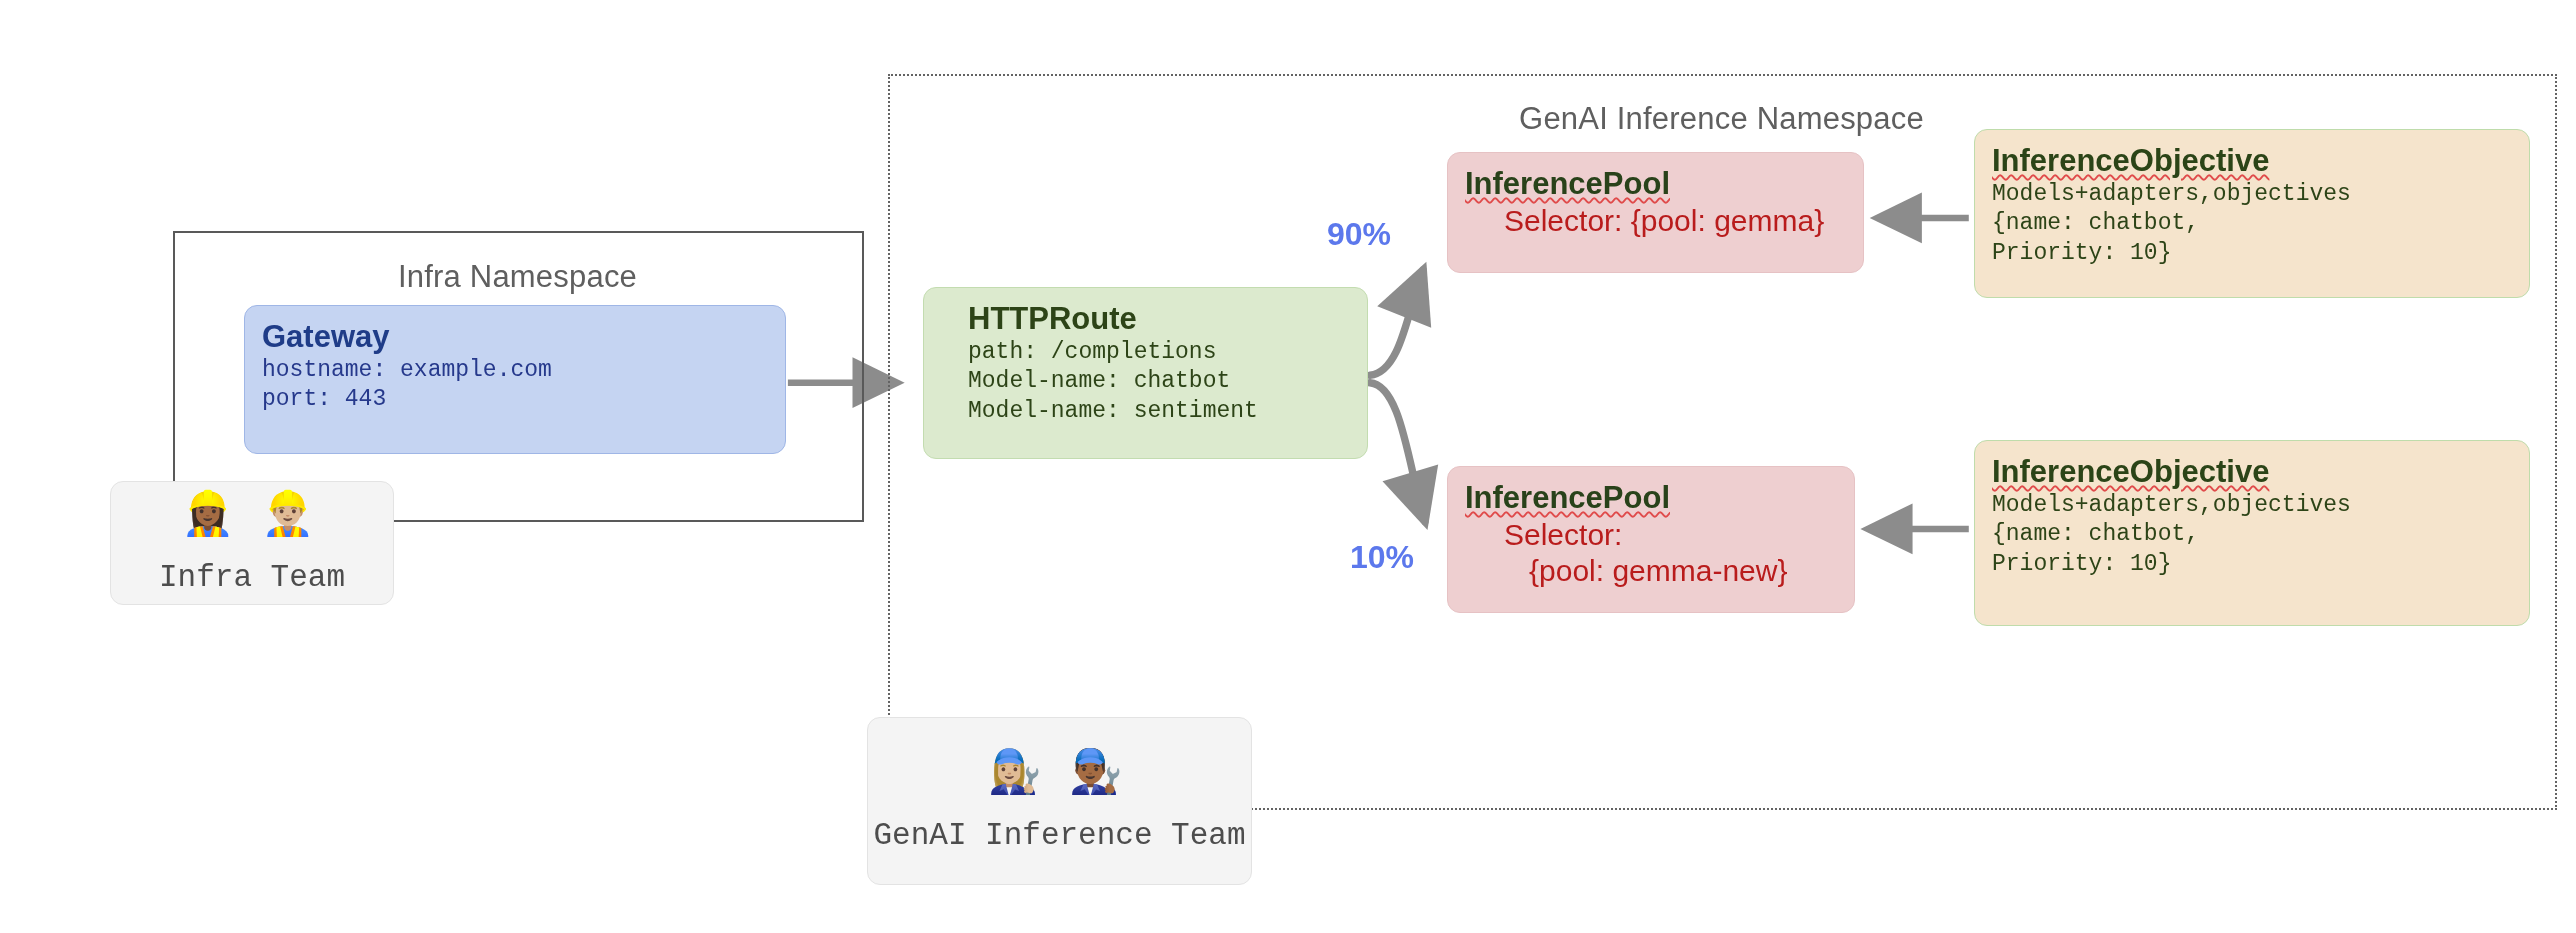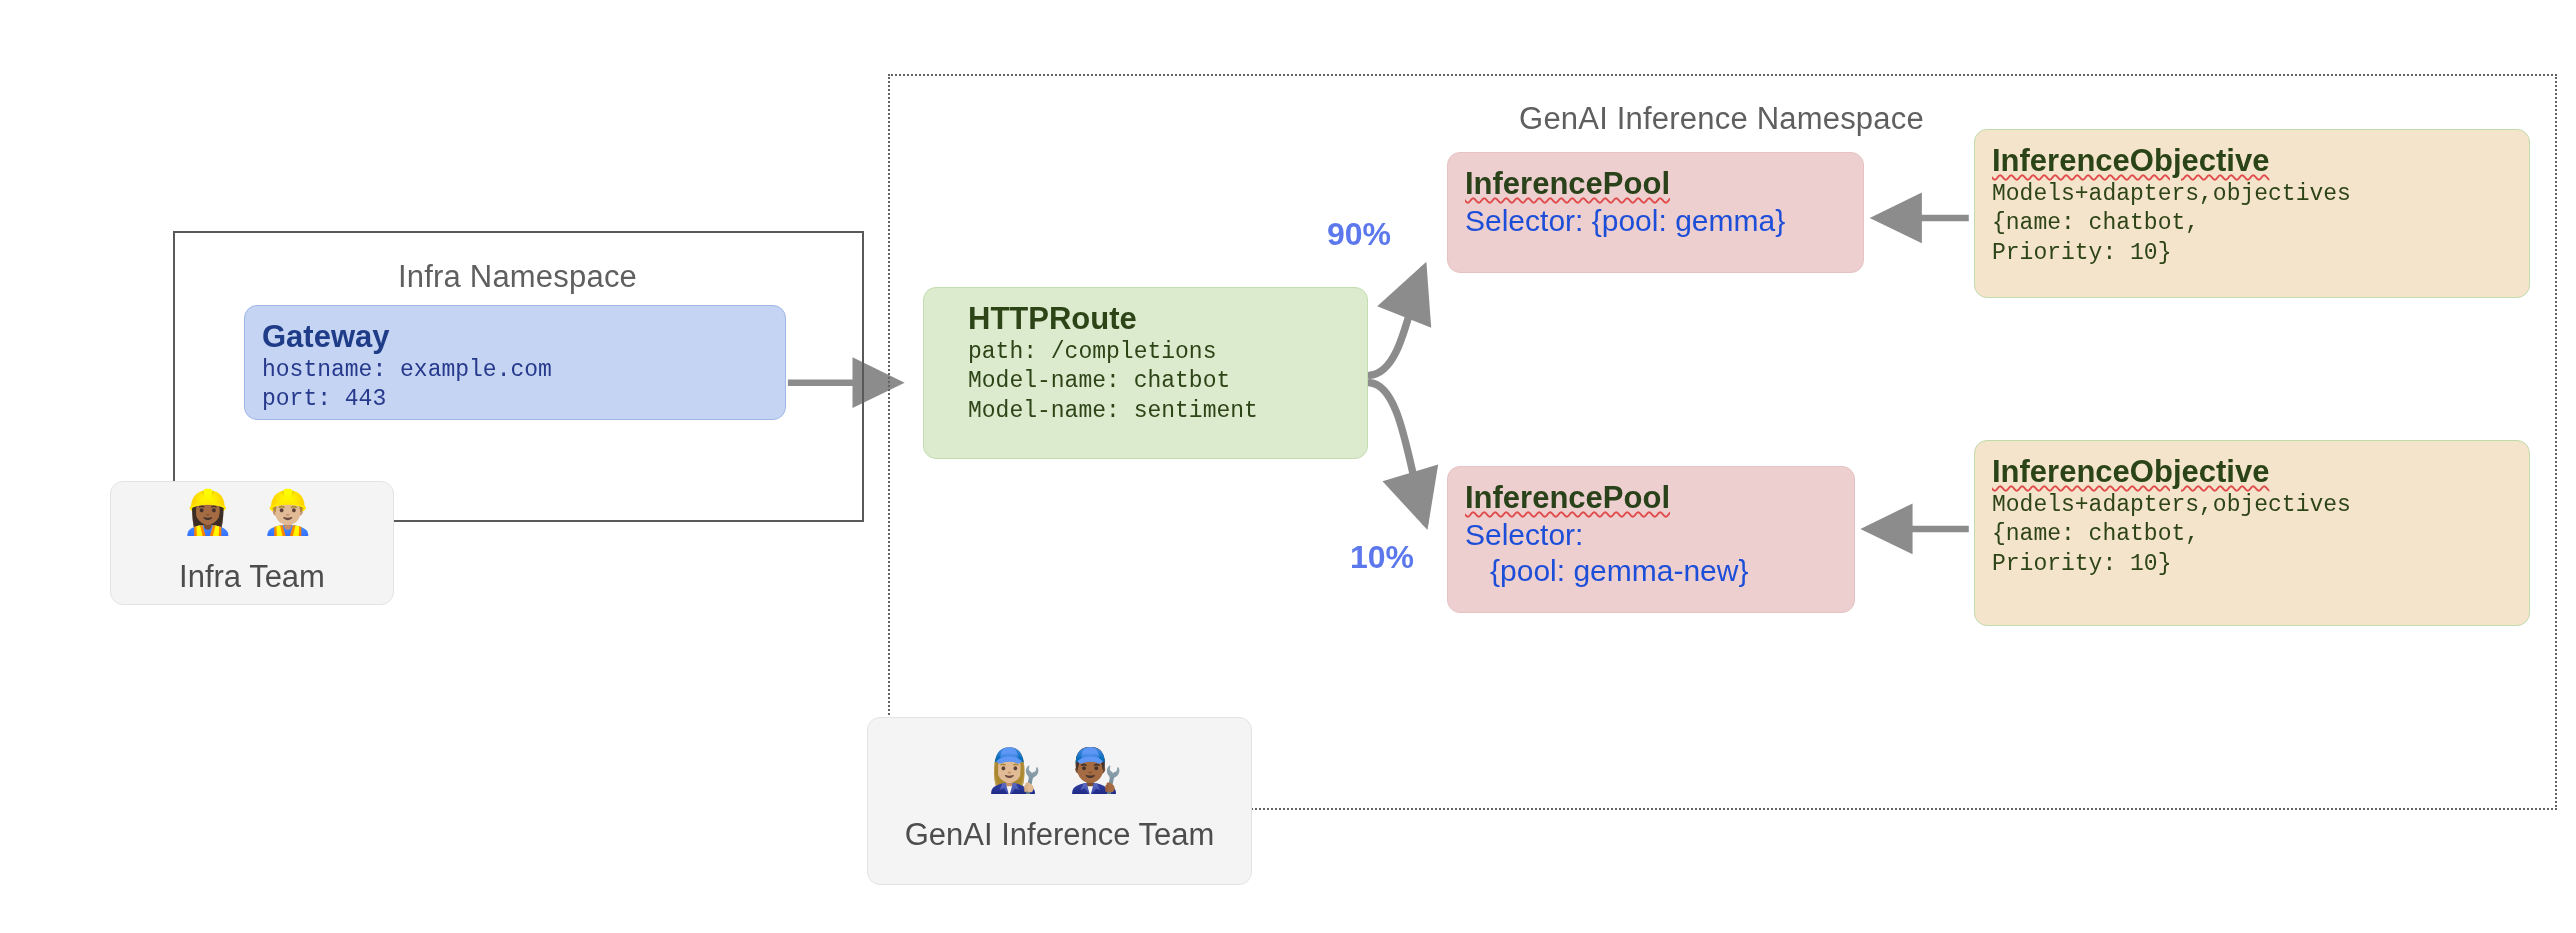--- a/index.html
+++ b/index.html
@@ -103,21 +103,21 @@
     text-decoration: underline wavy #e04b4b;
     text-decoration-thickness: 1.9px;
     text-underline-offset: 2.8px;
   }
 
   
   .card-gateway {
     left: 244px;
     top: 305px;
     width: 542px;
-    height: 115px;
+    height: 149px;
     background: #c5d4f2;
     border: 1.9px solid #9fb6e6;
   }
   .card-gateway .card-title { color: #1f3c88; }
   .card-gateway .card-body  { color: #26398c; }
 
   
   .card-httproute {
     left: 923px;
     top: 287px;
@@ -129,21 +129,21 @@
   }
   .card-httproute .card-title { color: #2d4417; }
   .card-httproute .card-body  { color: #2d4417; }
 
   
   .card-pool {
     background: #eecfd0;
     border: 1.9px solid #e6c2c4;
   }
   .card-pool .card-title     { color: #29421a; }
-  .card-pool .card-body-sans { color: #1d4ed8; }
+  .card-pool .card-body-sans { color: #b91c1c; margin-left: 39px; }
   .card-pool-top {
     left: 1447px;
     top: 152px;
     width: 417px;
     height: 121px;
   }
   .card-pool-bottom {
     left: 1447px;
     top: 466px;
     width: 408px;
@@ -198,21 +198,21 @@
   .team-emoji {
     font-size: 43px;
     line-height: 1;
     letter-spacing: 7.5px;
     white-space: nowrap;
     user-select: none;
   }
   .team-label {
     margin-top: 25px;
     color: #4d4d4d;
-    font-family: Liberation Sans, sans-serif;
+    font-family: Liberation Mono, monospace;
     font-size: 31px;
     font-weight: 400;
     white-space: nowrap;
   }
   .team-infra {
     left: 110px;
     top: 481px;
     width: 284px;
     height: 124px;
   }

